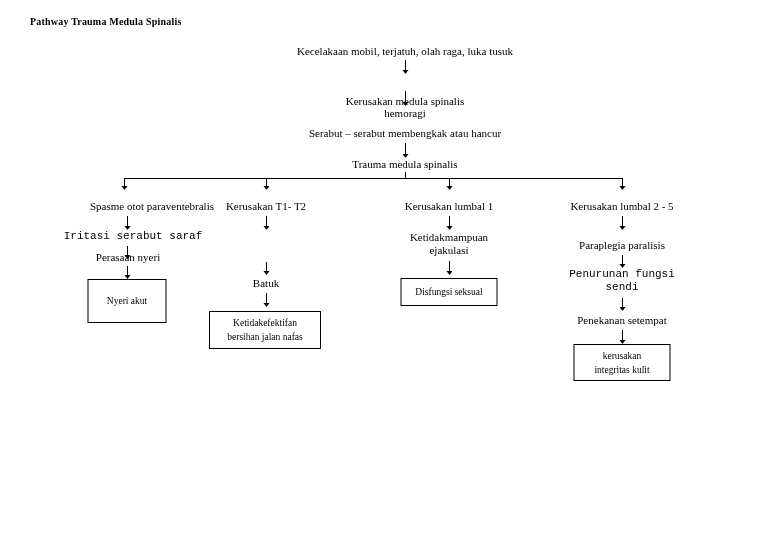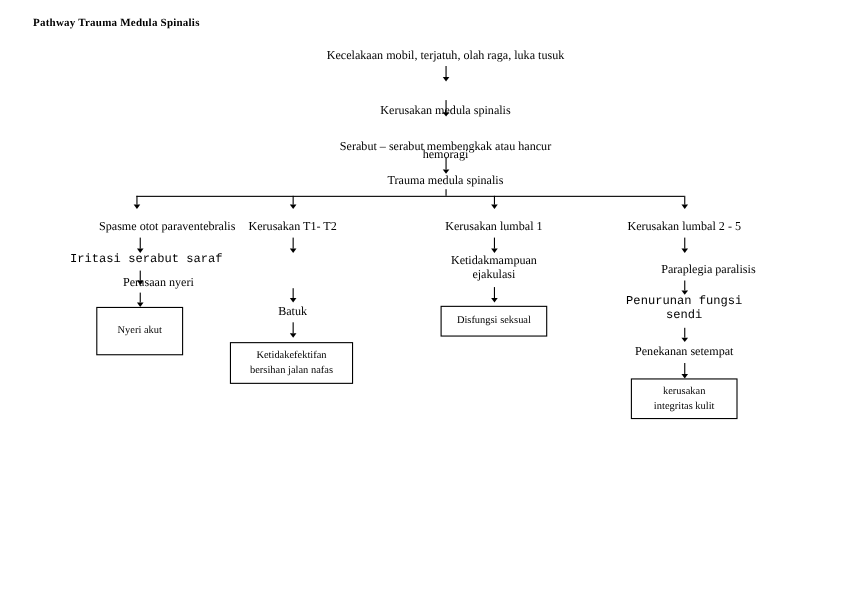--- a/index.html
+++ b/index.html
@@ -94,21 +94,21 @@
     <span class="stem" style="height:10px;"></span>
       <span class="head"></span>
   </div>
 
   <div class="node" style="left:405px; top:75px;margin-top:20px;">Kerusakan  medula spinalis</div>
   <div class="arrow" style="left:405px; top:91px; height:15px;">
     <span class="stem" style="height:11px;"></span>
       <span class="head"></span>
   </div>
 
-  <div class="node" style="left:405px; top:107px;margin-top:28px;">hemoragi</div>
+  <div class="node" style="left:405px; top:107px;">hemoragi</div>
 
   <div class="node" style="left:405px; top:127px;">Serabut – serabut membengkak atau hancur</div>
   <div class="arrow" style="left:405px; top:143px; height:15px;">
     <span class="stem" style="height:11px;"></span>
       <span class="head"></span>
   </div>
 
   <div class="node" style="left:405px; top:158px;">Trauma medula spinalis</div>
 
   <div class="arrow" style="left:405px; top:172px; height:6px;">
@@ -139,21 +139,21 @@
     <span class="stem" style="height:10px;"></span>
       <span class="head"></span>
   </div>
 
   <div class="node" style="left:133px; top:230px;font-family:Liberation Mono, monospace;">Iritasi serabut saraf</div>
   <div class="arrow" style="left:127px; top:246px; height:13px;">
     <span class="stem" style="height:9px;"></span>
       <span class="head"></span>
   </div>
 
-  <div class="node" style="left:144px; top:251px;font-family:Liberation Serif, serif;">Perasaan nyeri</div>
+  <div class="node" style="left:128px; top:251px;font-family:Liberation Serif, serif;">Perasaan nyeri</div>
   <div class="arrow" style="left:127px; top:266px; height:13px;">
     <span class="stem" style="height:9px;"></span>
       <span class="head"></span>
   </div>
 
   <div class="boxnode" style="left:127px; top:279px; width:79px; height:44px;">
     <span>Nyeri akut</span>
   </div>
 
   <div class="node" style="left:266px; top:200px;">Kerusakan T1- T2</div>
@@ -198,21 +198,21 @@
   <div class="boxnode" style="left:449px; top:278px; width:97px; height:28px;">
     <span>Disfungsi seksual</span>
   </div>
 
   <div class="node" style="left:622px; top:200px;">Kerusakan lumbal 2 - 5</div>
   <div class="arrow" style="left:622px; top:216px; height:14px;">
     <span class="stem" style="height:10px;"></span>
       <span class="head"></span>
   </div>
 
-  <div class="node" style="left:644px; top:239px;">Paraplegia paralisis</div>
+  <div class="node" style="left:622px; top:239px;">Paraplegia paralisis</div>
   <div class="arrow" style="left:622px; top:255px; height:13px;">
     <span class="stem" style="height:9px;"></span>
       <span class="head"></span>
   </div>
 
   <div class="node" style="left:622px; top:268px;font-family:Liberation Mono, monospace;">
     <span>Penurunan fungsi</span><br>
     <span>sendi</span>
   </div>
   <div class="arrow" style="left:622px; top:298px; height:13px;">

